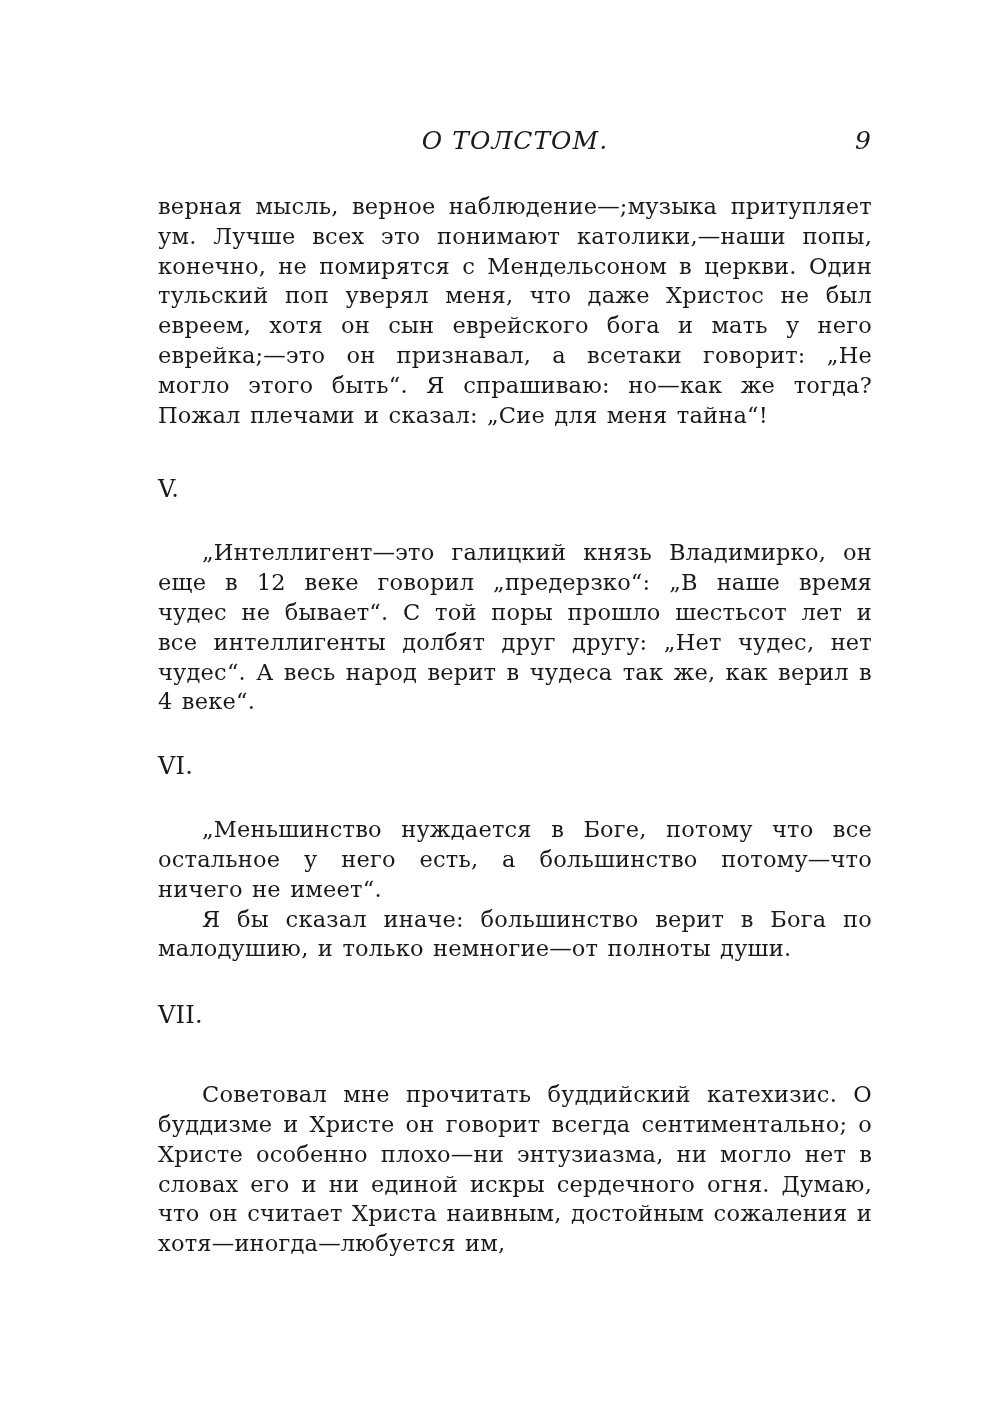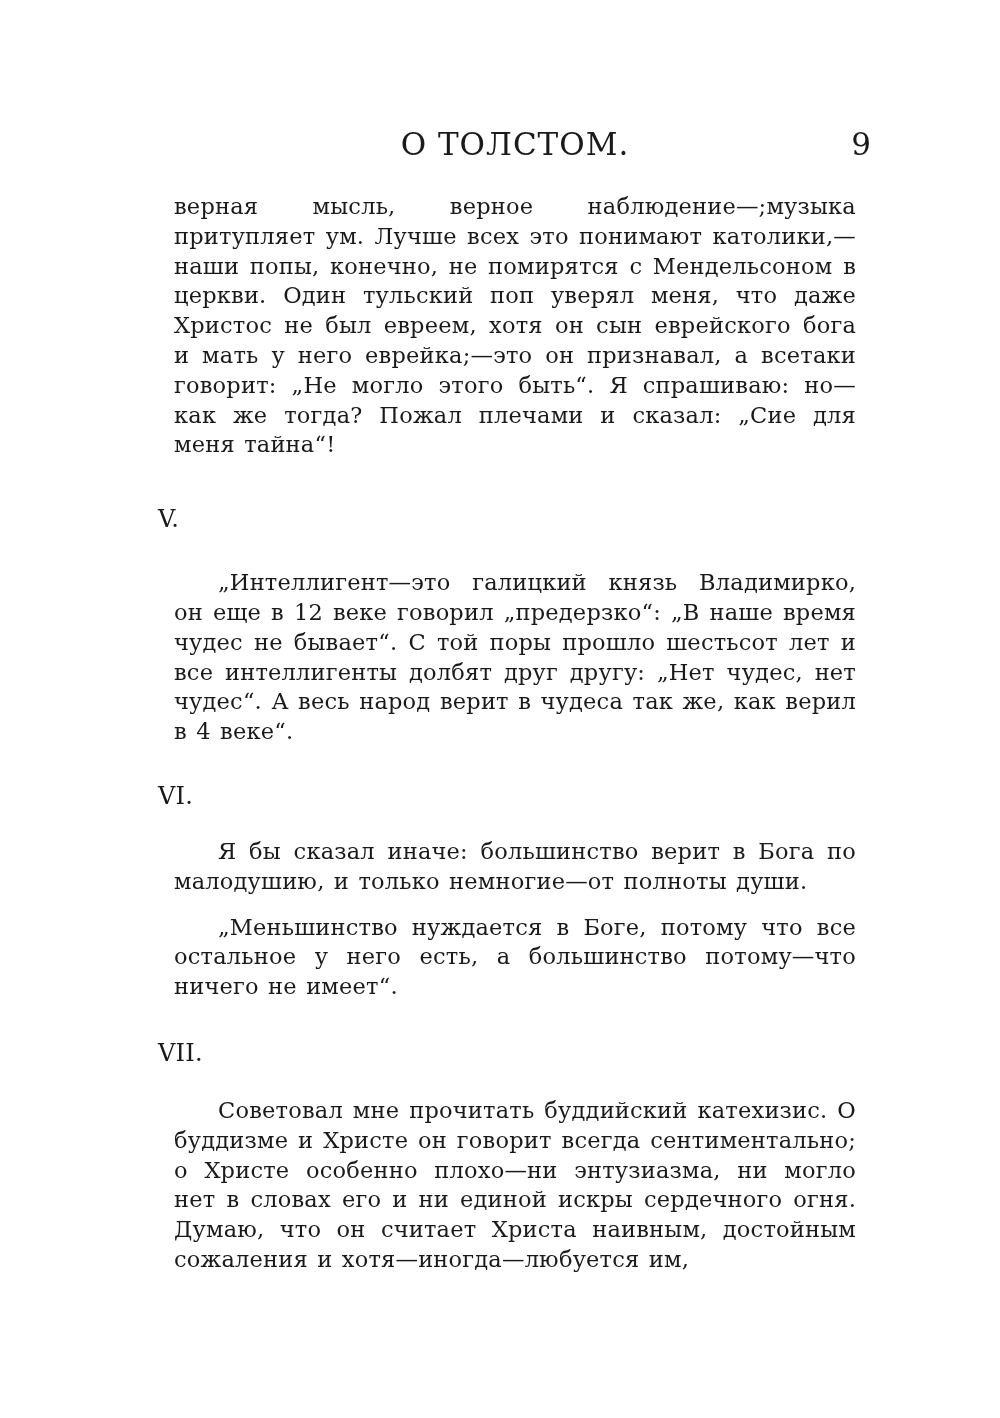--- a/index.html
+++ b/index.html
@@ -17,22 +17,23 @@
     }
     .page {
       position: absolute;
       left: 158px;
       top: 122px;
       width: 714px;
     }
     .running-head {
       position: relative;
       height: 40px;
-      font-size: 31px;
+      font-size: 25px;
       letter-spacing: 1px;
+      font-style: italic;
     }
     .running-title {
       position: absolute;
       left: 0;
       right: 0;
       text-align: center;
       top: 4px;
     }
     .page-number {
       position: absolute;
@@ -41,47 +42,47 @@
     }
     .body-text {
       margin-top: 30px;
       font-size: 22.5px;
       line-height: 29.8px;
       text-align: justify;
       text-align-last: left;
       letter-spacing: 0.2px;
       word-spacing: 2px;
     }
-    p { margin: 16px; }
+    p { margin: 0; }
     p.indent { text-indent: 44px; }
     .section-head {
       text-align: center;
       font-size: 24px;
       height: 30px;
       line-height: 30px;
     }
     .sh-v { margin-top: 44px; margin-bottom: 34px; }
-    .sh-vi { margin-top: 34px; margin-bottom: 26px; }
-    .sh-vii { margin-top: 36px; margin-bottom: 28px; }
+    .sh-vi { margin-top: 34px; margin-bottom: 34px; }
+    .sh-vii { margin-top: 36px; margin-bottom: 50px; }
   </style>
 </head>
 <body>
 
 <div class="page">
   <div class="running-head">
     <span class="running-title">О ТОЛСТОМ.</span>
     <span class="page-number">9</span>
   </div>
 
   <div class="body-text">
     <p>верная мысль, верное наблюдение—;музыка притупляет ум. Лучше всех это понимают католики,—наши попы, конечно, не помирятся с Мендельсоном в церкви. Один тульский поп уверял меня, что даже Христос не был евреем, хотя он сын еврейского бога и мать у него еврейка;—это он признавал, а всетаки говорит: „Не могло этого быть“. Я спрашиваю: но—как же тогда? Пожал плечами и сказал: „Сие для меня тайна“!</p>
 
     <div class="section-head sh-v">V.</div>
     <p class="indent">„Интеллигент—это галицкий князь Владимирко, он еще в 12 веке говорил „предерзко“: „В наше время чудес не бывает“. С той поры прошло шестьсот лет и все интеллигенты долбят друг другу: „Нет чудес, нет чудес“. А весь народ верит в чудеса так же, как верил в 4 веке“.</p>
 
     <div class="section-head sh-vi">VI.</div>
+    <p class="indent">„Меньшинство нуждается в Боге, потому что все остальное у него есть, а большинство потому—что ничего не имеет“.</p>
     <p class="indent">Я бы сказал иначе: большинство верит в Бога по малодушию, и только немногие—от полноты души.</p>
-    <p class="indent">„Меньшинство нуждается в Боге, потому что все остальное у него есть, а большинство потому—что ничего не имеет“.</p>
 
     <div class="section-head sh-vii">VII.</div>
     <p class="indent">Советовал мне прочитать буддийский катехизис. О буддизме и Христе он говорит всегда сентиментально; о Христе особенно плохо—ни энтузиазма, ни могло нет в словах его и ни единой искры сердечного огня. Думаю, что он считает Христа наивным, достойным сожаления и хотя—иногда—любуется им,</p>
   </div>
 </div>
 
 </body></html>

